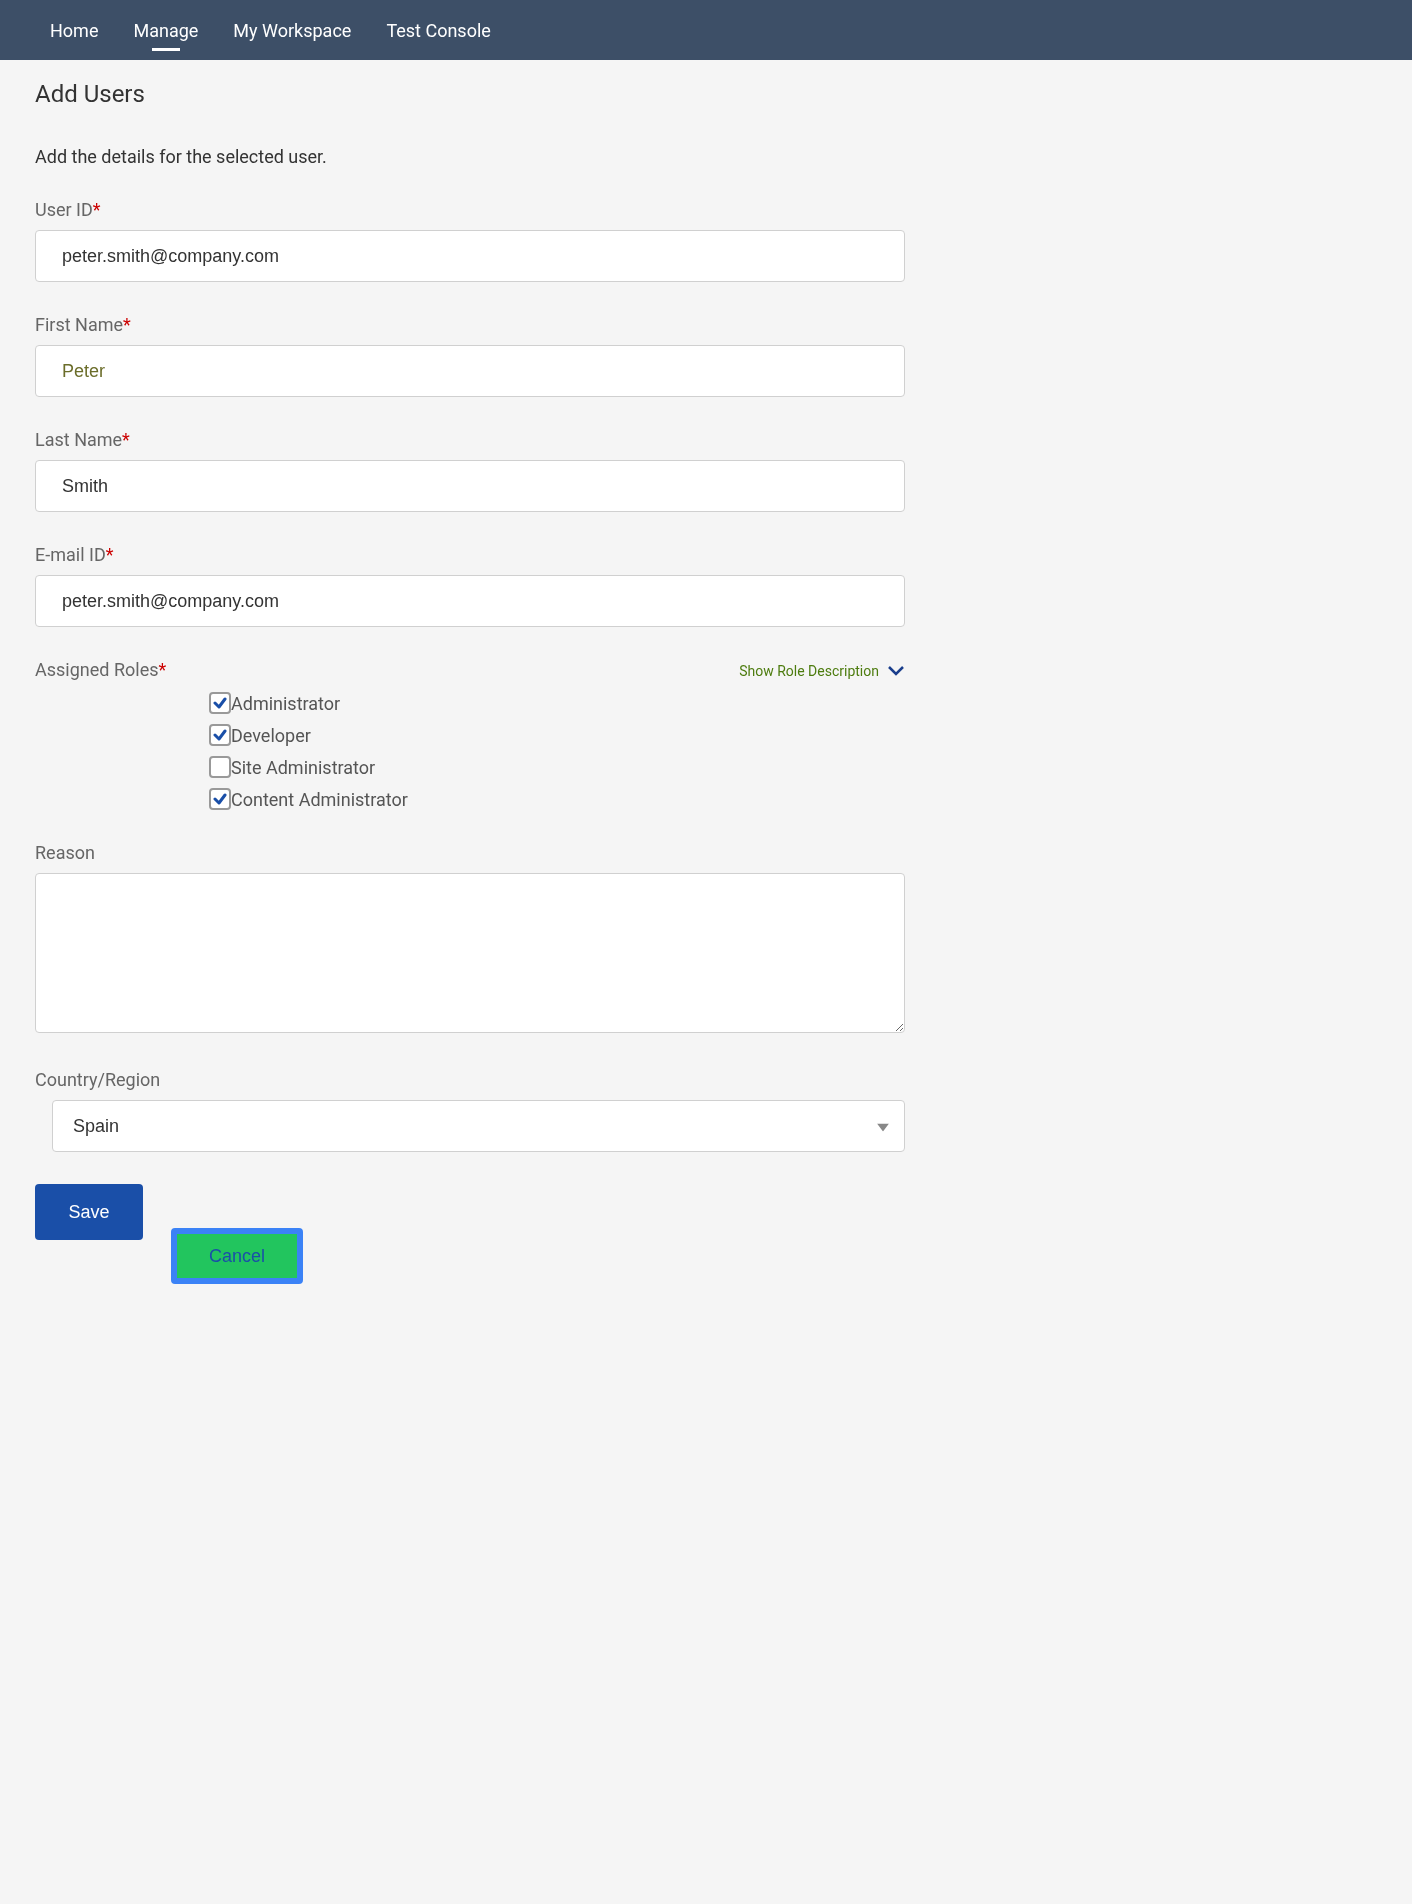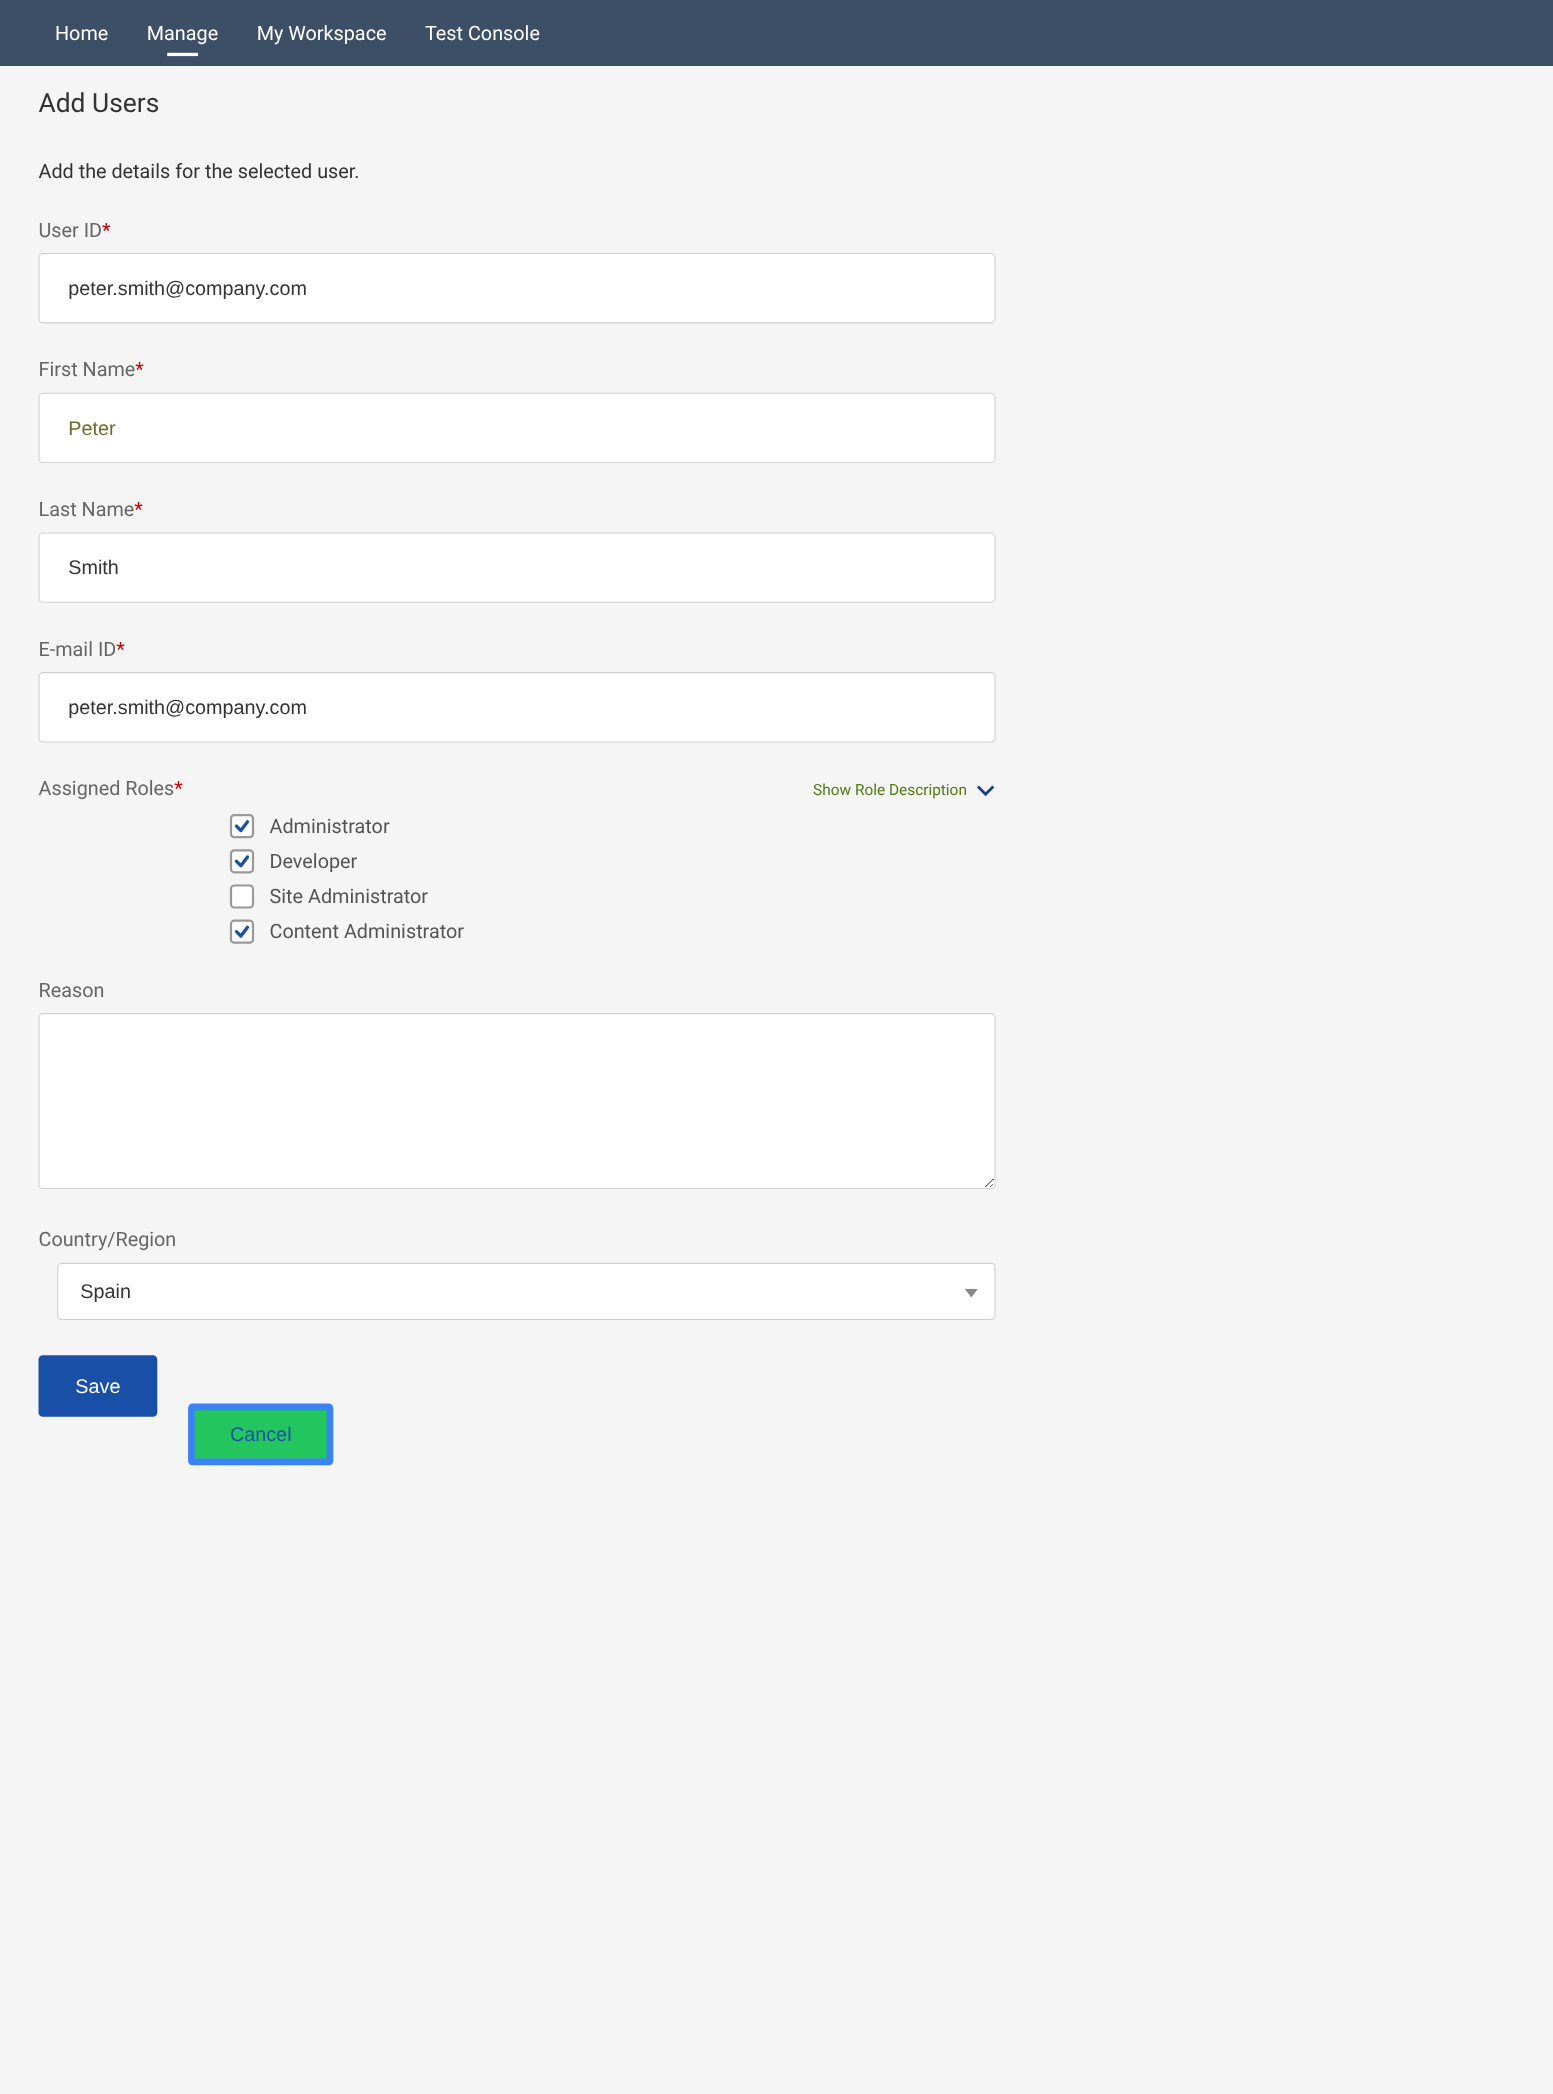--- a/index.html
+++ b/index.html
@@ -60,21 +60,21 @@
       font-size: 18px;
       color: #666666;
       margin-bottom: 10px;
     }
     .required {
       color: #cc0000;
     }
     .text-input {
       width: 100%;
       max-width: 870px;
-      height: 64px;
+      height: 52px;
       padding: 0 26px;
       font-size: 18px;
       color: #333333;
       background: #ffffff;
       border: 1px solid #d0d0d0;
       border-radius: 4px;
       outline: none;
     }
     .text-input.olive-text {
       color: #6b6d2a;
@@ -119,21 +119,21 @@
       stroke: #1a3e8c;
       stroke-width: 2.5;
       fill: none;
     }
     .checkbox-list {
       margin-left: 174px;
     }
     .checkbox-item {
       display: flex;
       align-items: flex-end;
-      gap: 14px;
+      gap: 0;
       margin-bottom: 10px;
     }
     .checkbox {
       width: 22px;
       height: 22px;
       border: 2px solid #999999;
       border-radius: 4px;
       background: #ffffff;
       cursor: pointer;
       display: flex;

